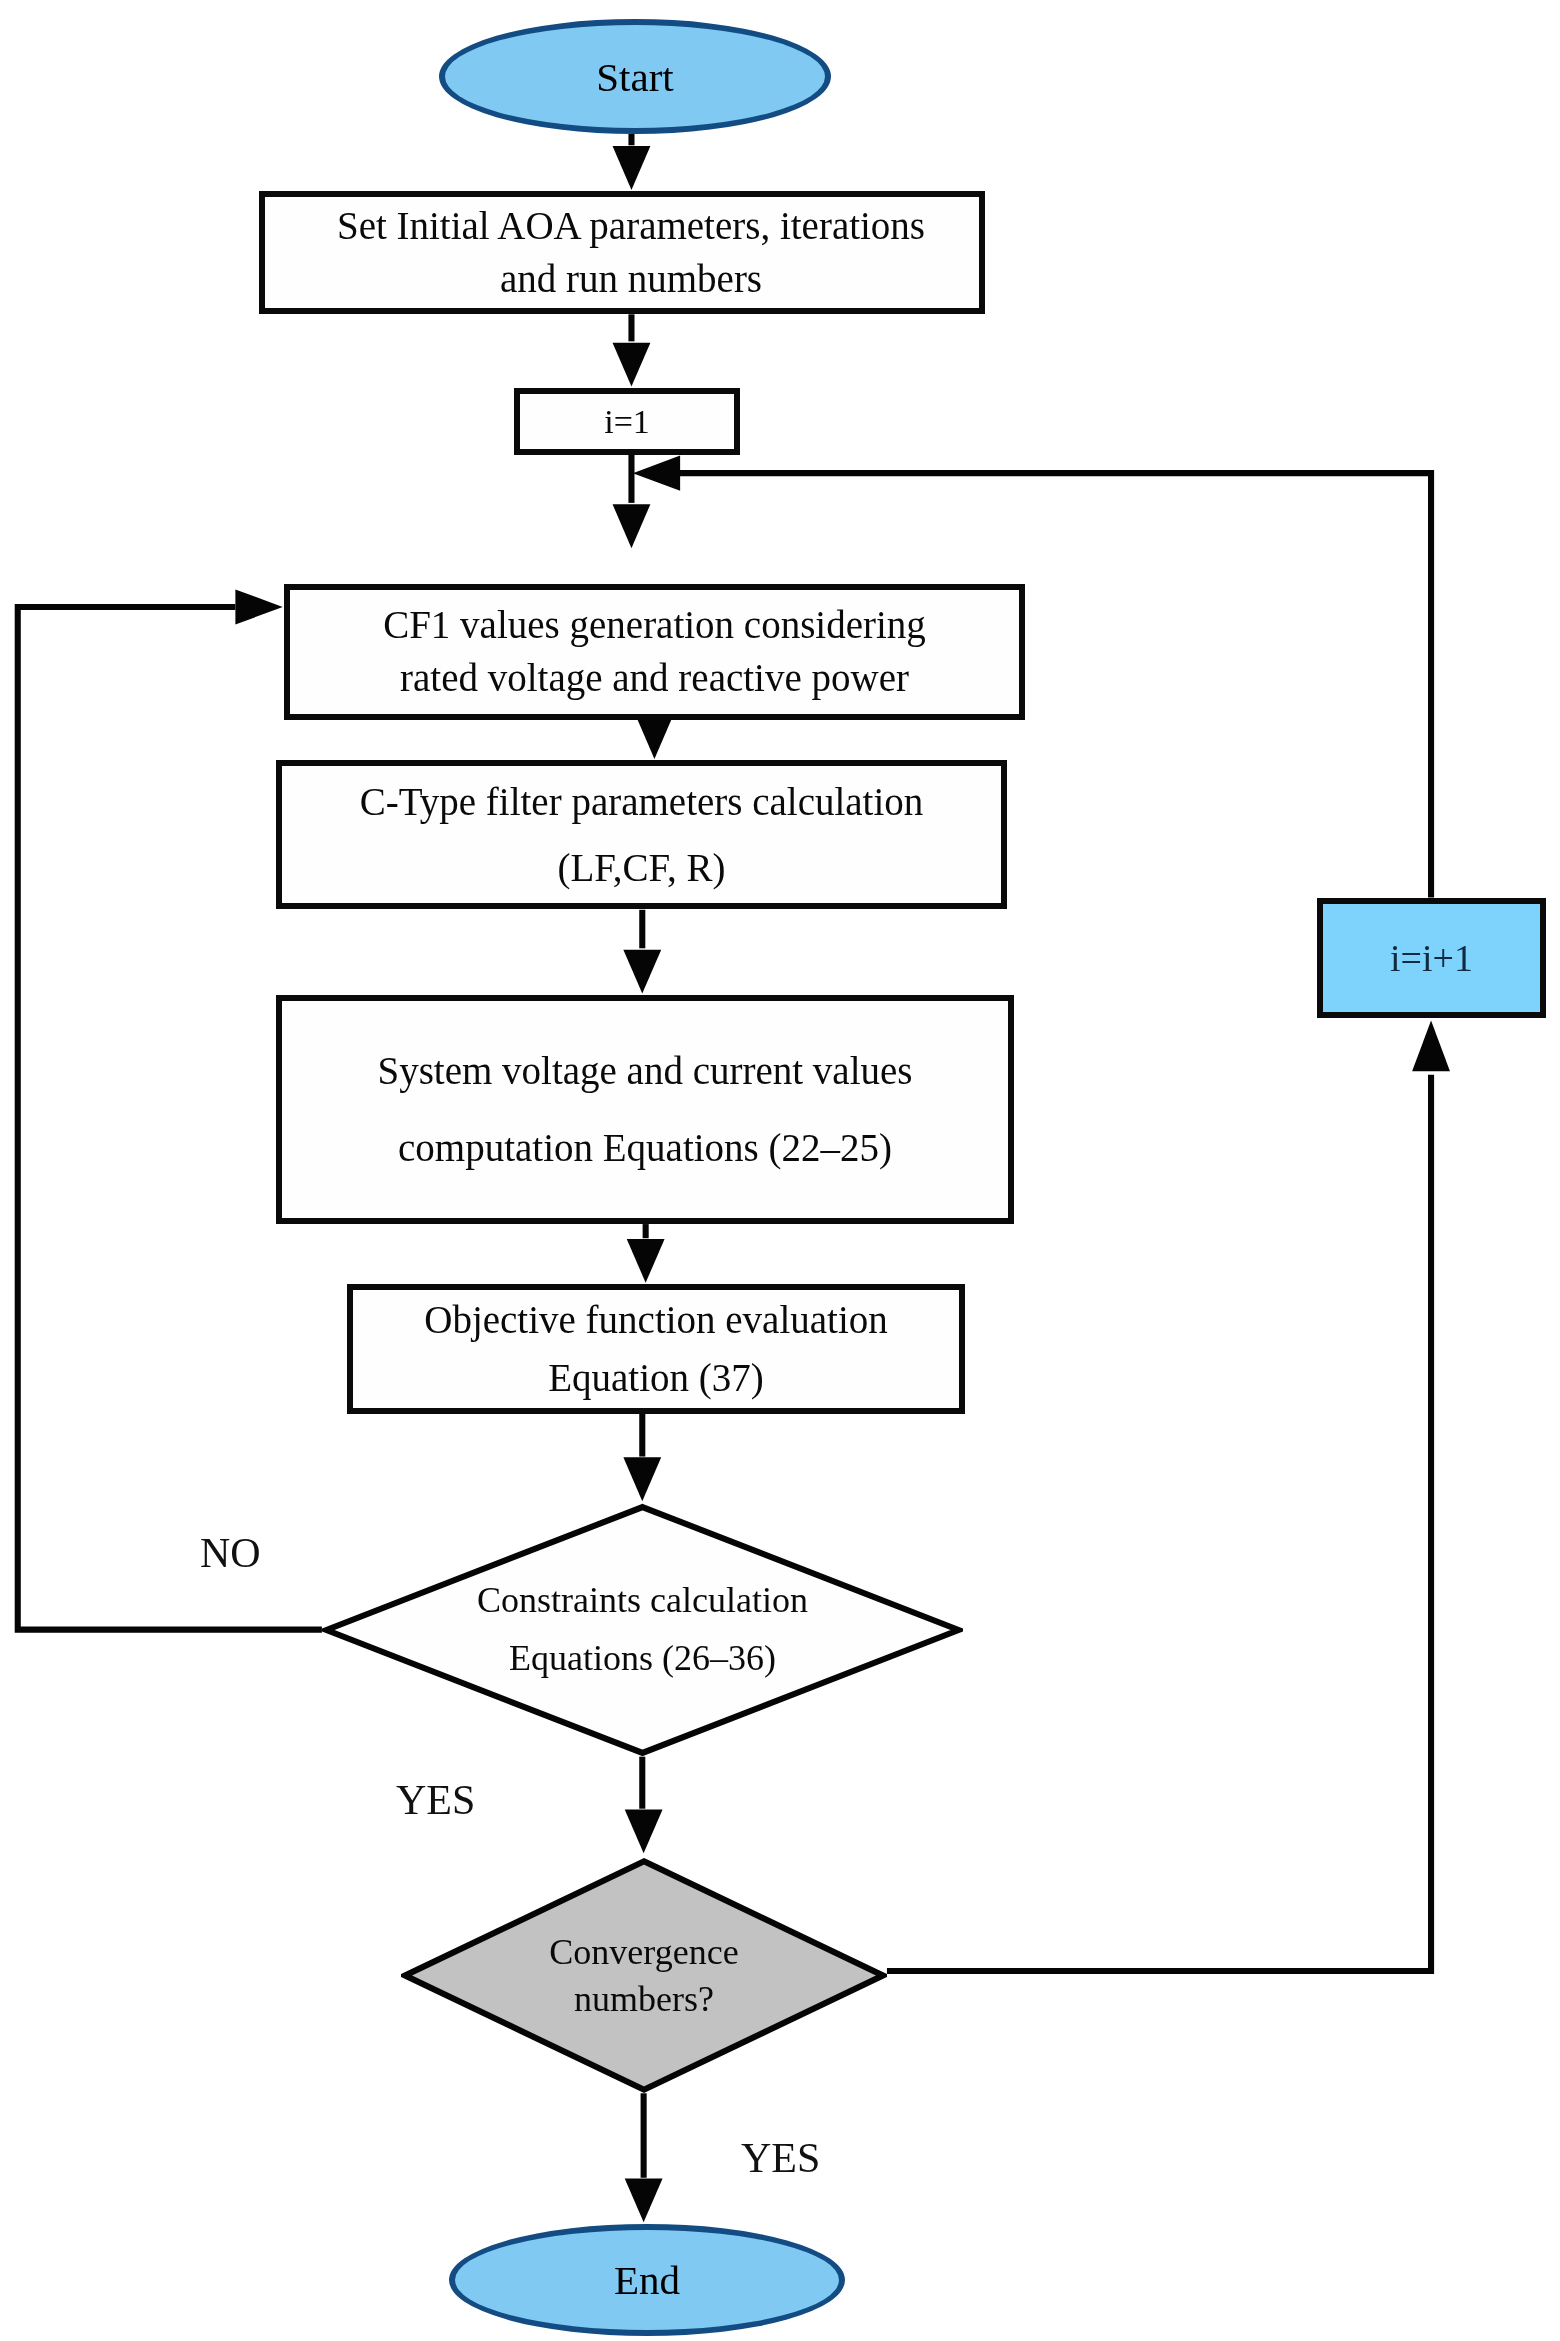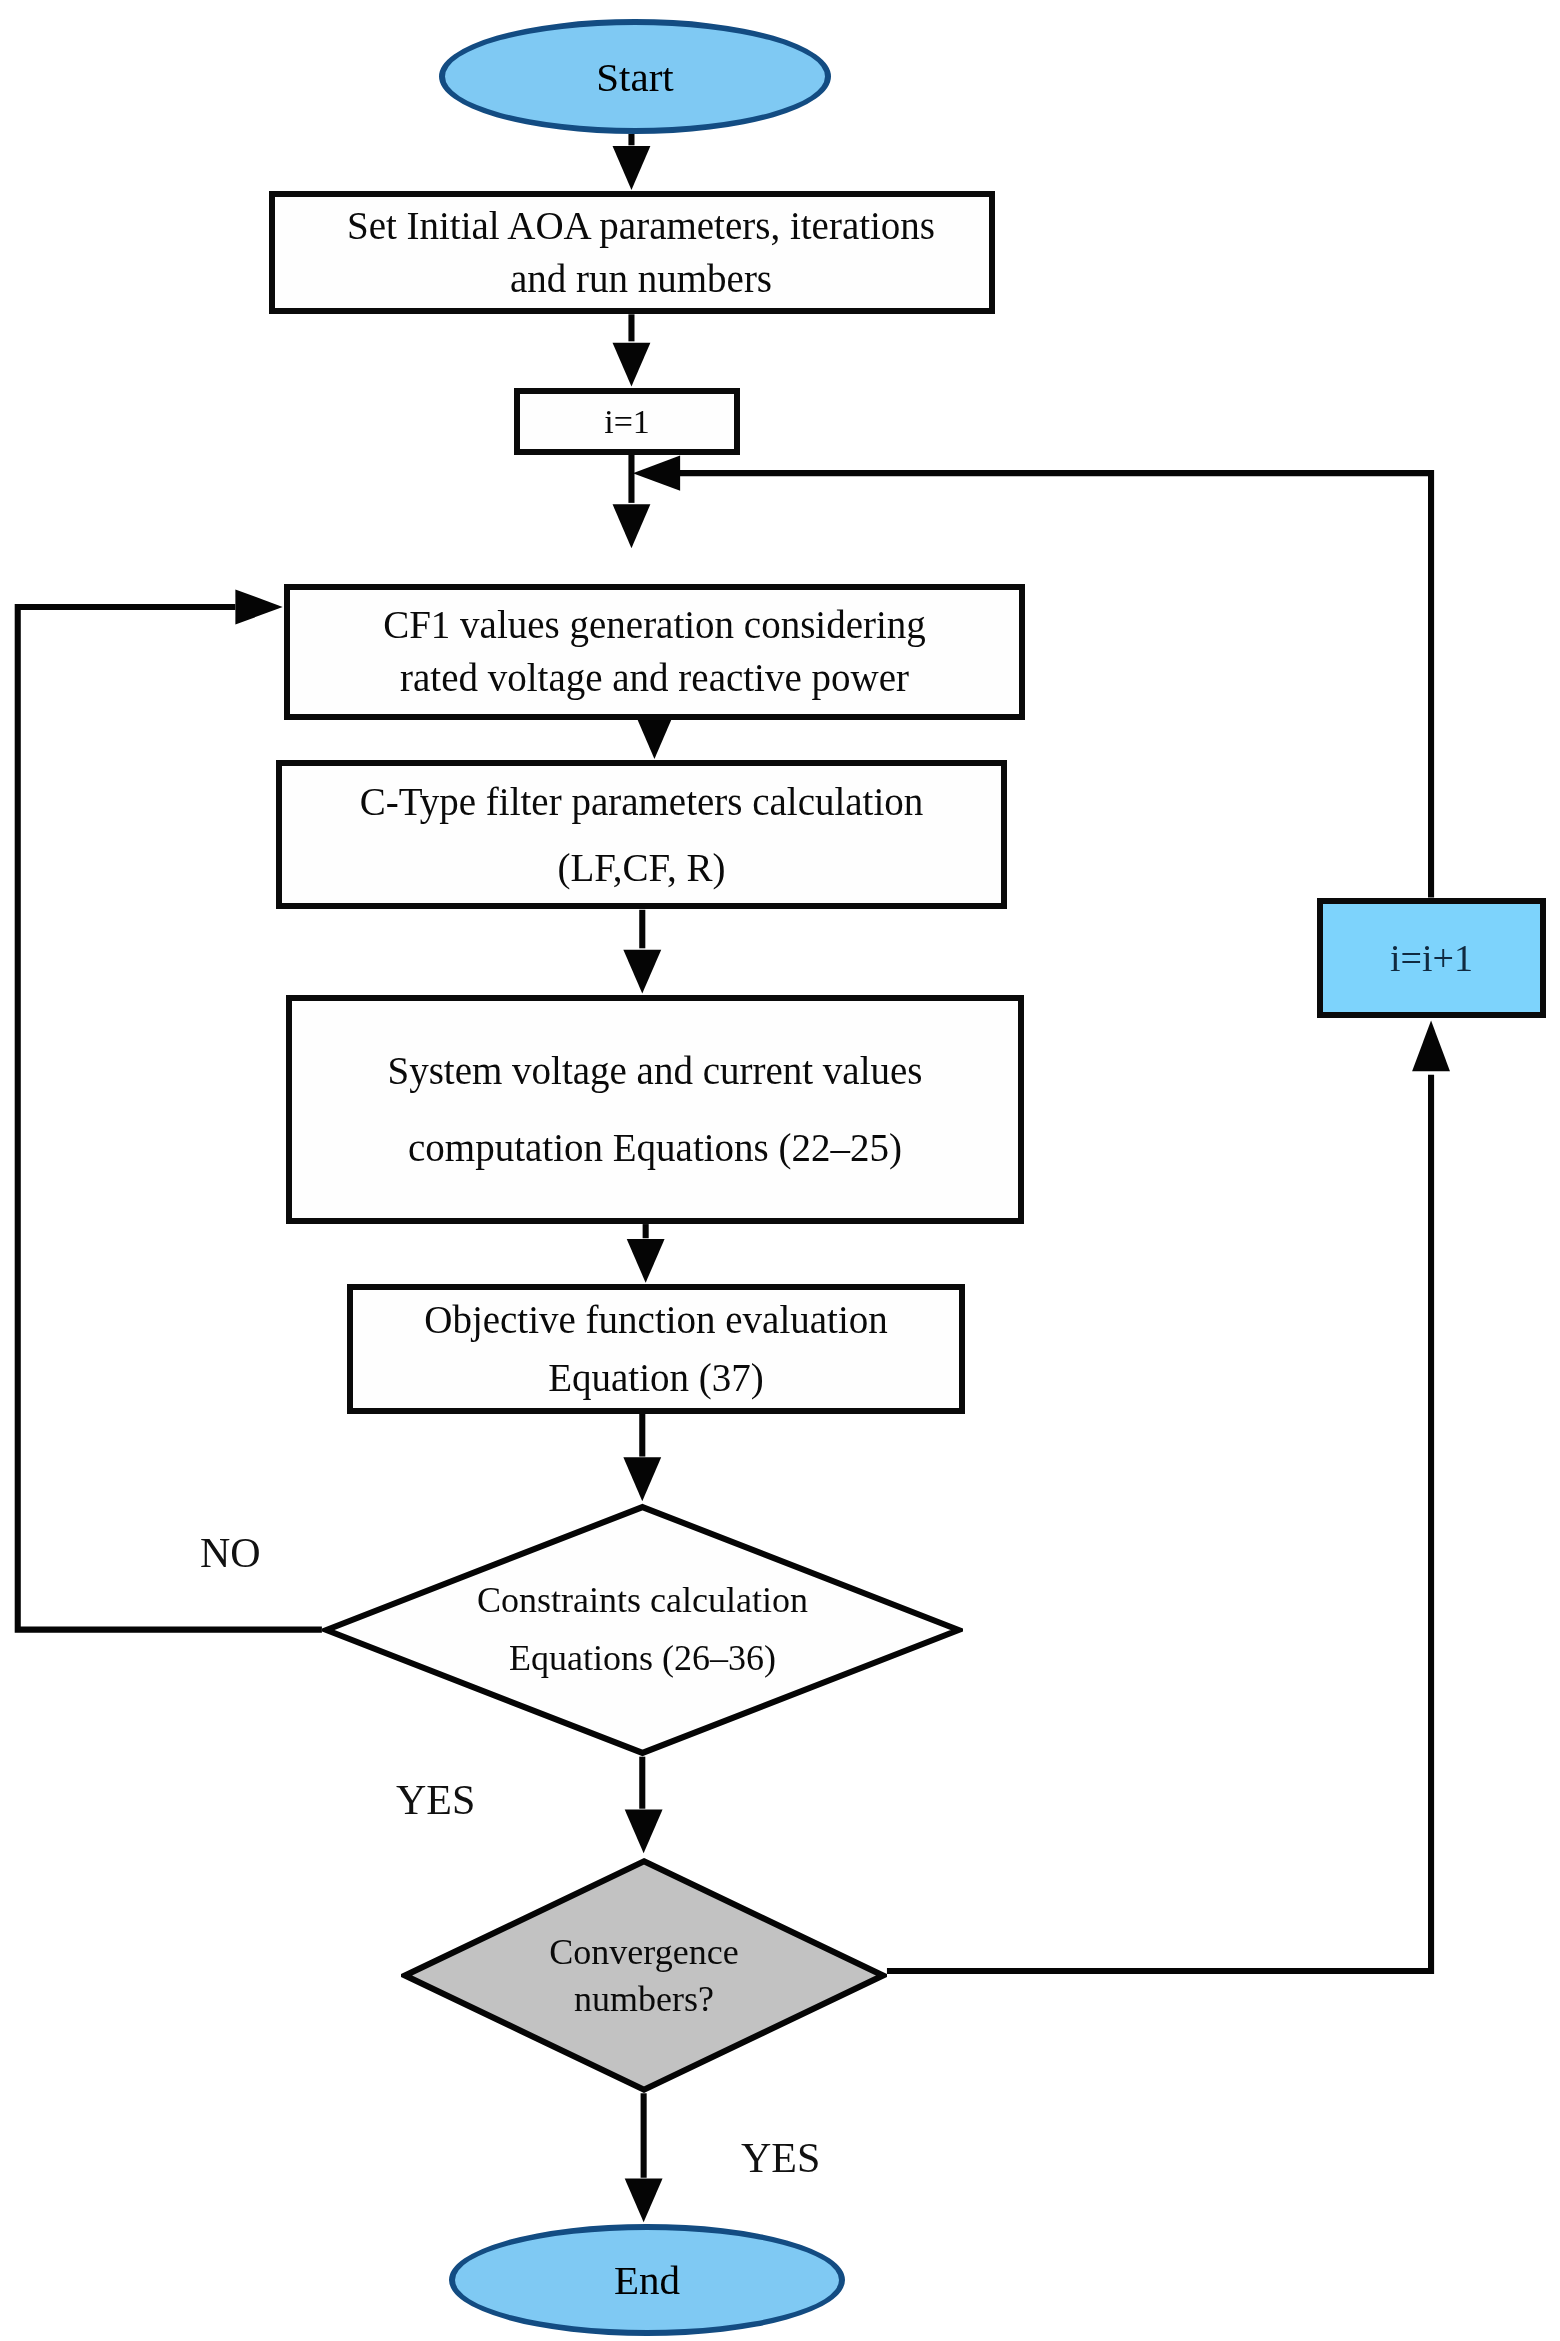--- a/index.html
+++ b/index.html
@@ -41,21 +41,21 @@
 
   .process {
     background: #FEFEFE;
     border: 6px solid #0A0A0A;
     font-size: 39px;
     line-height: 1.35;
   }
 
   .process.lh-cf1       { line-height: 1.35; margin-top: 34px; }
   .process.lh-ctype     { line-height: 1.67; }
-  .process.lh-system    { line-height: 1.95; margin-left: 10px; }
+  .process.lh-system    { line-height: 1.95; }
   .process.lh-objective { line-height: 1.50; }
 
   .increment {
     background: #7dd3fc;
     border: 6px solid #0A0A0A;
     font-size: 38px;
     color: #102A40;
   }
 
   .diamond-wrap {
@@ -131,21 +131,21 @@
       <polygon points="952,3288 924,3223 980,3223"></polygon>
       <polygon points="418,898 348,872 348,924"></polygon>
       <polygon points="2117,1510 2089,1585 2145,1585"></polygon>
     </g>
   </svg>
 
   <div class="node terminal" style="left:439px; top:19px; width:392px; height:115px;">
     <span>Start</span>
   </div>
 
-  <div class="node process" style="left:269px; top:191px; width:726px; height:123px;padding-left:18px;">
+  <div class="node process" style="left:259px; top:191px; width:726px; height:123px;padding-left:18px;">
     <span>Set Initial AOA parameters, iterations</span>
     <span>and run numbers</span>
   </div>
 
   <div class="node process" style="left:514px; top:388px; width:226px; height:67px; font-size:34px;">
     <span>i=1</span>
   </div>
 
   <div class="node process lh-cf1" style="left:284px; top:550px; width:741px; height:136px;">
     <span>CF1 values generation considering</span>

